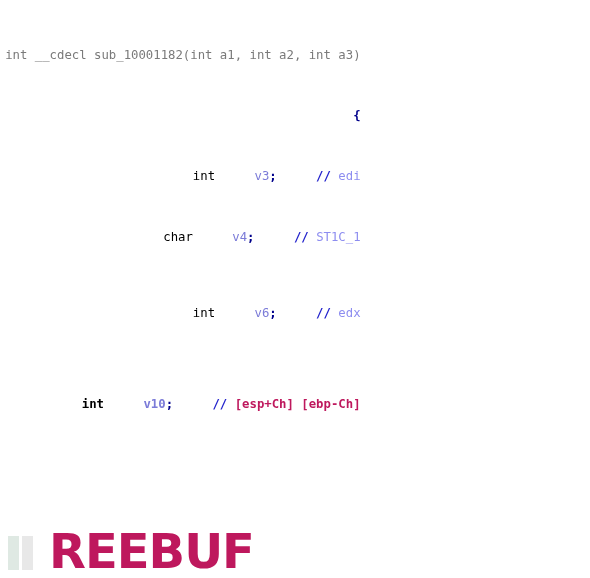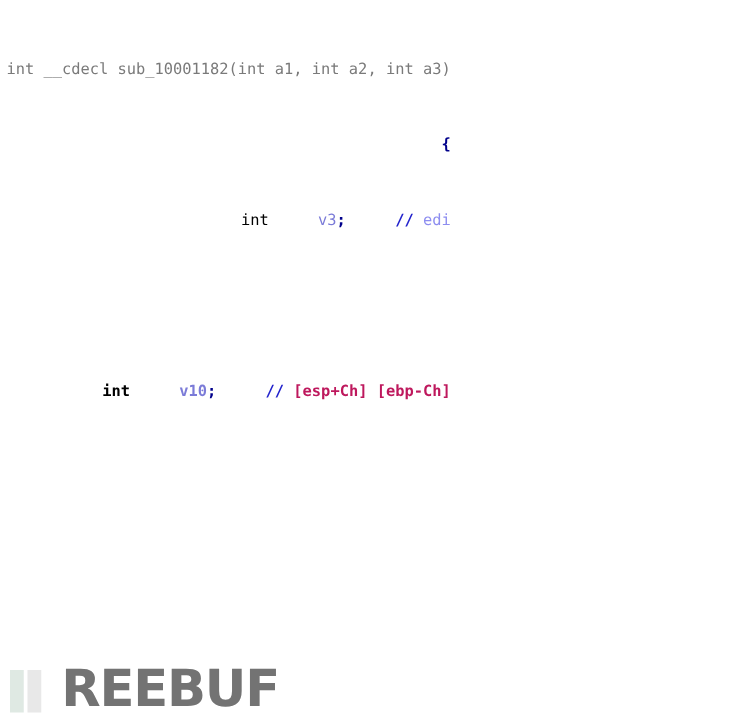--- a/index.html
+++ b/index.html
@@ -50,24 +50,24 @@
   #watermark .wm-mark::after {
     content: "";
     position: absolute;
     left: 14px; top: 4px;
     width: 11px; height: 34px;
     background: #e8e8e8;
   }
   #watermark .wm-text {
     font-family: "DejaVu Sans", "Liberation Sans", sans-serif;
     font-weight: bold;
-    font-size: 41px;
+    font-size: 48px;
     line-height: 41px;
     letter-spacing: -1px;
-    color: #737373;
+    color: #be185d;
   }
 
   
   #code-listing {
     position: absolute;
     left: 0;
     top: 0;
     padding: 2px 0 0 3px;
     font-size: 12.3px;
     line-height: 15.2px;
@@ -101,22 +101,24 @@
   </div>
 
   <div id="code-listing">
 
     <div class="code-line"><span class="t-decl">int __cdecl sub_10001182(int a1, int a2, int a3)</span></div>
 
     <div class="code-line"><span class="t-punc">{</span></div>
 
     <div class="code-line"><span class="t-plain">  </span><span class="t-plain">int</span><span class="t-plain"> </span><span class="t-var">v3</span><span class="t-punc">;</span><span class="t-plain"> </span><span class="t-comment">// </span><span class="t-cmt-txt">edi</span></div>
 
+    <div class="code-line"><span class="t-plain">  </span><span class="t-plain">char</span><span class="t-plain"> </span><span class="t-var">v4</span><span class="t-punc">;</span><span class="t-plain"> </span><span class="t-comment">// </span><span class="t-cmt-txt">ST1C_1</span></div>
 
 
+    <div class="code-line"><span class="t-plain">  </span><span class="t-plain">int</span><span class="t-plain"> </span><span class="t-var">v6</span><span class="t-punc">;</span><span class="t-plain"> </span><span class="t-comment">// </span><span class="t-cmt-txt">edx</span></div>
 
 
 
     <div class="code-line t-bold"><span class="t-plain">  </span><span class="t-plain">int</span><span class="t-plain"> </span><span class="t-var">v10</span><span class="t-punc">;</span><span class="t-plain"> </span><span class="t-comment">// </span><span class="t-cmt-dim">[esp+Ch] [ebp-Ch]</span></div>
 
     
 
     
 
     

